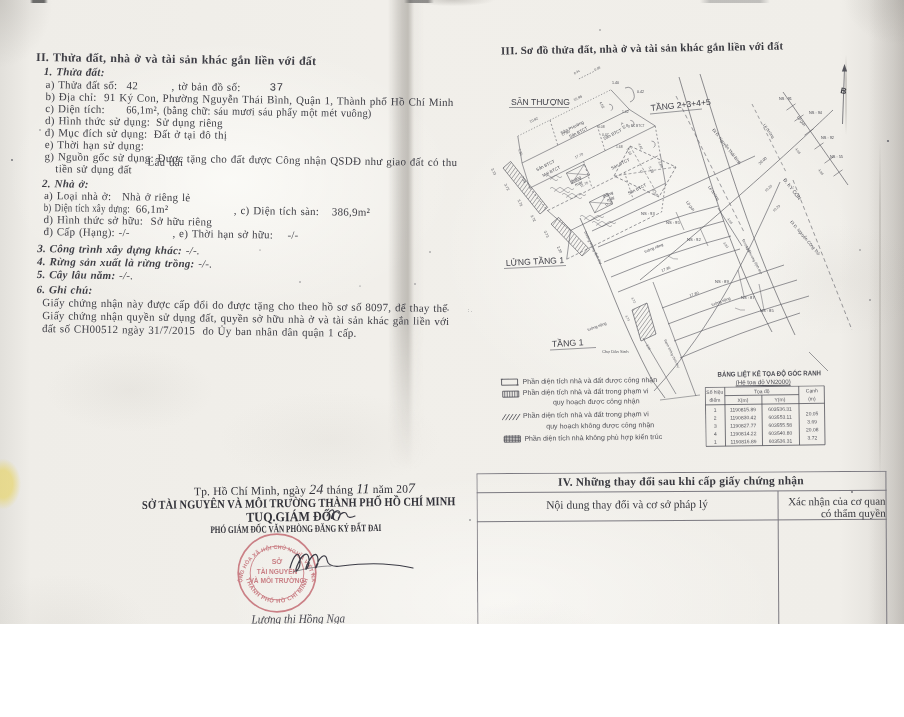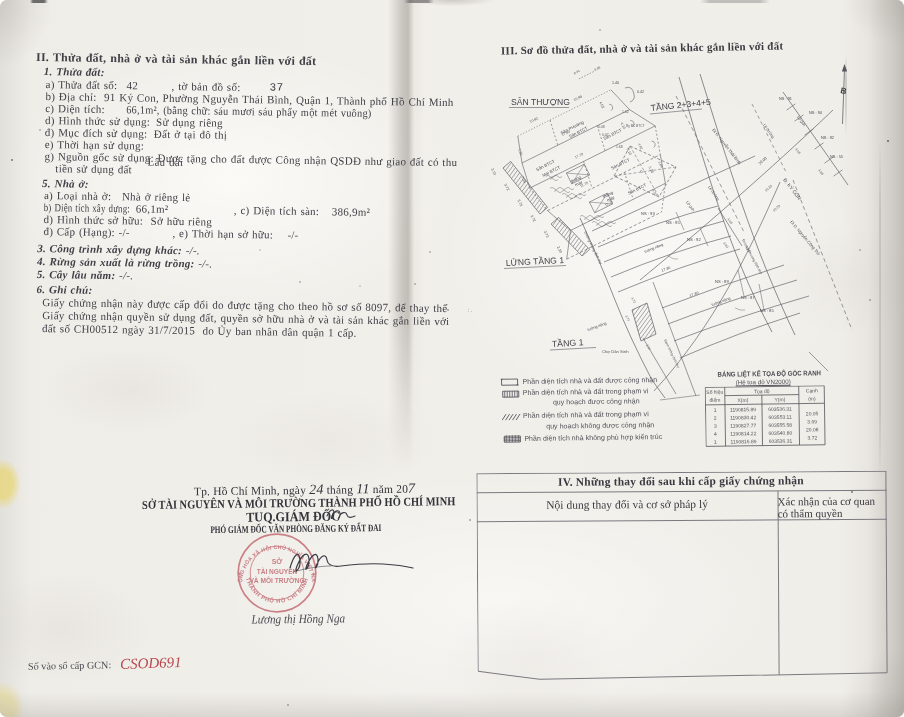--- a/index.html
+++ b/index.html
@@ -1,17 +1,17 @@
 <!DOCTYPE html>
 <html><head>
 <meta charset="utf-8">
 <style>
   html,body{margin:0;padding:0;}
-  #page{position:relative;width:904px;height:717px;overflow:hidden;
-    background:#edebe6;font-family:"Liberation Serif",serif;color:#3a3a40;border-radius:7px;}
+  #page{position:relative;width:904px;height:624px;overflow:hidden;
+    background:#edebe6;font-family:"Liberation Serif",serif;color:#3a3a40;}
   .abs{position:absolute;}
   .ser{font-family:"Liberation Serif",serif;}
   .san{font-family:"Liberation Sans",sans-serif;}
   .b{font-weight:bold;}
   .i{font-style:italic;}
 </style>
 </head>
 <body>
 <div id="page">
 
@@ -95,21 +95,21 @@
   <div class="abs" style="left:127px;top:102px;transform:scaleX(0.94);transform-origin:0 0;white-space:nowrap;">66,1m², (bằng chữ: sáu mươi sáu phẩy một mét vuông)</div>
   <div class="abs" style="left:46px;top:114px;">d) Hình thức sử dụng:</div>
   <div class="abs" style="left:157px;top:114px;">Sử dụng riêng</div>
   <div class="abs" style="left:46px;top:126px;">đ) Mục đích sử dụng:</div>
   <div class="abs" style="left:155px;top:126px;">Đất ở tại đô thị</div>
   <div class="abs" style="left:46px;top:138px;">e) Thời hạn sử dụng:</div>
   <div class="abs" style="left:149px;top:154px;">Lâu dài</div>
   <div class="abs" style="left:46px;top:150px;white-space:nowrap;">g) Nguồn gốc sử dụng: Được tặng cho đất được Công nhận QSDĐ như giao đất có thu</div>
   <div class="abs" style="left:57px;top:162px;">tiền sử dụng đất</div>
 
-  <div class="abs b i" style="left:44px;top:177px;">5. Nhà ở:</div>
+  <div class="abs b i" style="left:44px;top:177px;">2. Nhà ở:</div>
   <div class="abs" style="left:46px;top:189px;">a) Loại nhà ở:</div>
   <div class="abs" style="left:124px;top:189px;">Nhà ở riêng lẻ</div>
   <div class="abs" style="left:46px;top:201px;transform:scaleX(0.8);transform-origin:0 0;white-space:nowrap;">b) Diện tích xây dựng:</div>
   <div class="abs" style="left:138px;top:201px;">66,1m²</div>
   <div class="abs" style="left:236px;top:201px;">, c) Diện tích sàn:</div>
   <div class="abs" style="left:334px;top:201px;">386,9m²</div>
   <div class="abs" style="left:46px;top:213px;">d) Hình thức sở hữu:</div>
   <div class="abs" style="left:153px;top:213px;">Sở hữu riêng</div>
   <div class="abs" style="left:46px;top:225px;">đ) Cấp (Hạng): -/-</div>
   <div class="abs" style="left:175px;top:225px;">, e) Thời hạn sở hữu:</div>
@@ -496,16 +496,16 @@
       <line x1="0" y1="0.5" x2="410" y2="0.5"></line>
       <line x1="409.5" y1="0.5" x2="409.5" y2="202"></line>
       <path d="M0.5,198 L62,206.5 L409.5,202"></path>
       <line x1="0" y1="19.5" x2="410" y2="19.5"></line>
       <line x1="0" y1="48.5" x2="410" y2="48.5"></line>
       <line x1="301.5" y1="19.5" x2="301.5" y2="203.5"></line>
     </g>
   </svg>
   <div class="abs ser b" style="left:0;top:3px;width:409px;text-align:center;font-size:11.5px;letter-spacing:0.2px;color:#3a3a40;">IV. Những thay đổi sau khi cấp giấy chứng nhận</div>
   <div class="abs ser" style="left:0;top:26px;width:301px;text-align:center;font-size:11.5px;color:#3a3a40;">Nội dung thay đổi và cơ sở pháp lý</div>
-  <div class="abs ser" style="left:301px;top:24px;width:108px;text-align:left;font-size:11px;line-height:12px;color:#3a3a40;">Xác nhận của cơ quan<br>có thẩm quyền</div>
+  <div class="abs ser" style="left:301px;top:24px;width:108px;text-align:right;font-size:11px;line-height:12px;color:#3a3a40;">Xác nhận của cơ quan<br>có thẩm quyền</div>
 </div>
 
 </div>
 
 </body></html>

